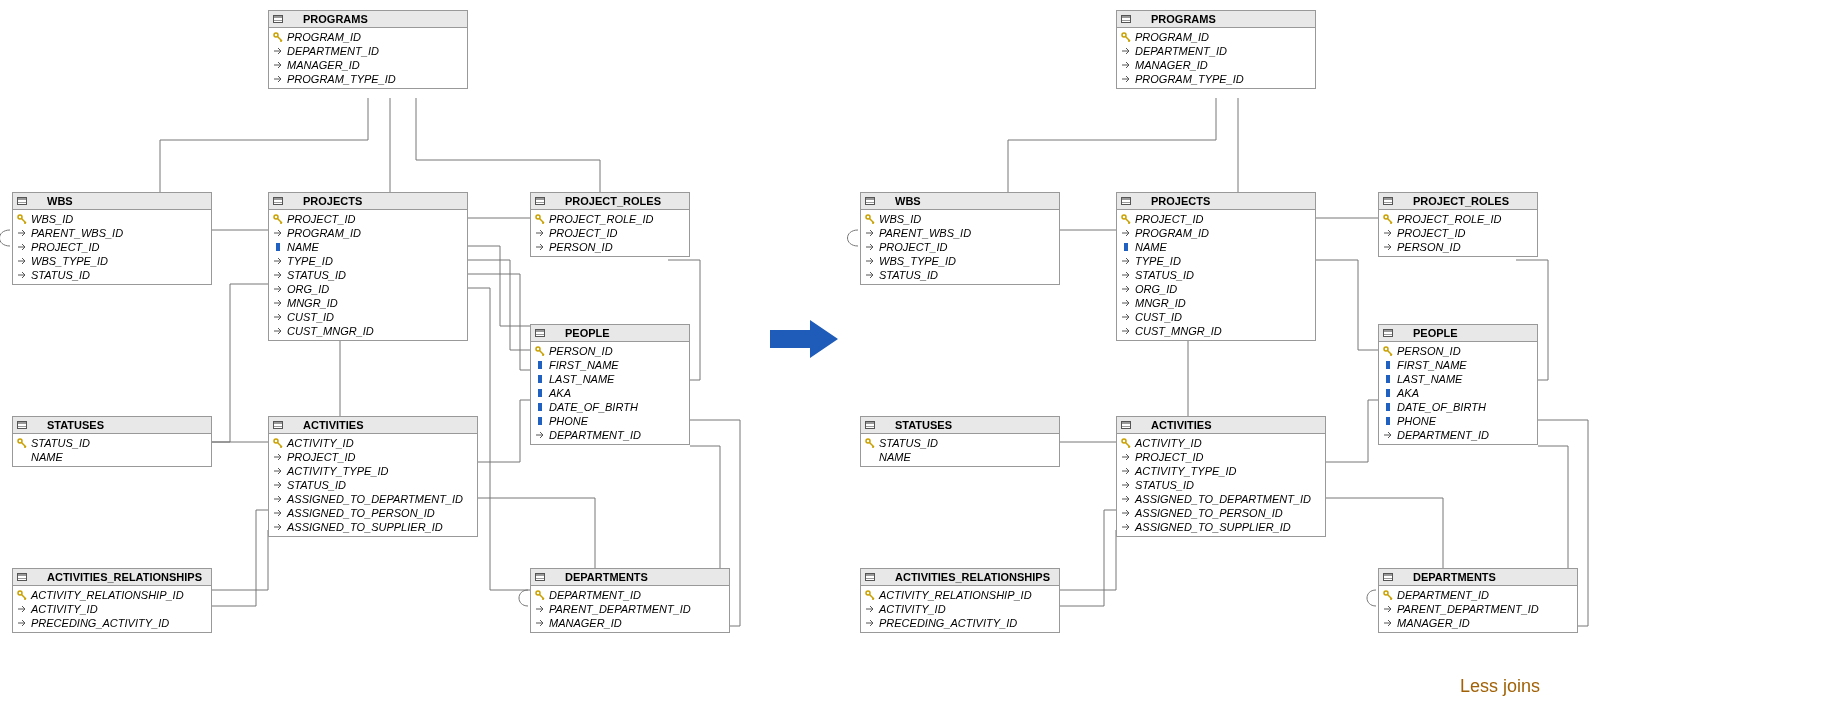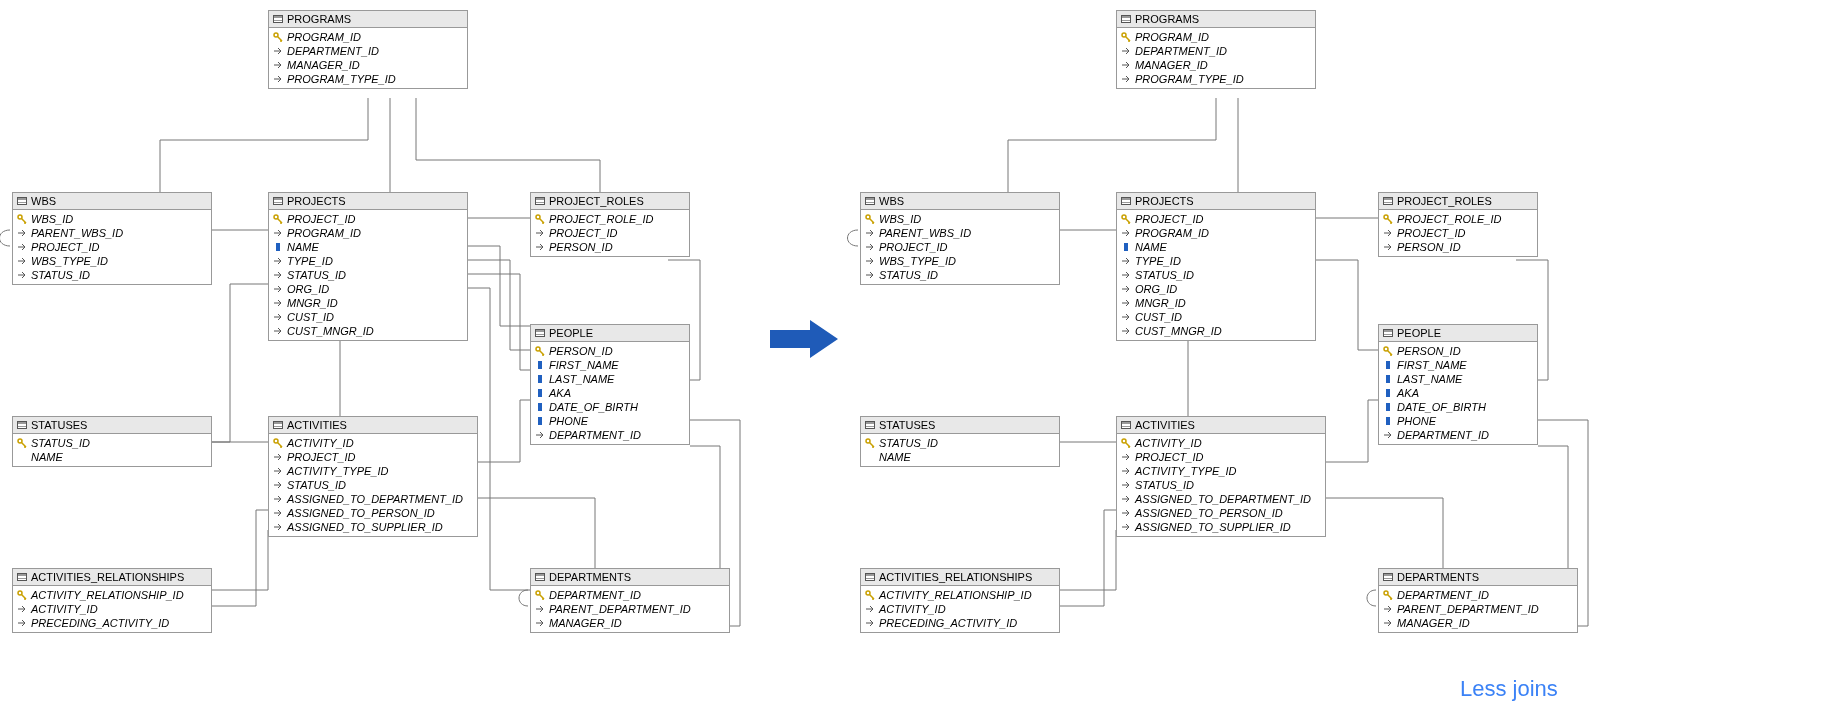--- a/index.html
+++ b/index.html
@@ -1,30 +1,30 @@
 <!DOCTYPE html>
 <html><head>
 <meta charset="utf-8">
 <style>
 * { margin: 0; padding: 0; box-sizing: border-box; }
 body { font-family: Arial, sans-serif; font-size: 11px; background: #fff; width: 1828px; height: 713px; position: relative; overflow: hidden; }
 .entity { position: absolute; border: 1px solid #999; background: #fff; }
-.entity-header { background: #e8e8e8; border-bottom: 1px solid #999; padding: 2px 4px; display: flex; align-items: center; gap: 4px; font-weight: normal; }
+.entity-header { background: #e8e8e8; border-bottom: 1px solid #999; padding: 2px 4px; display: flex; align-items: center; gap: 20px; font-weight: bold; }
 .entity-body { padding: 2px 0; background: #fff; font-style: italic; }
 .field { display: flex; align-items: center; gap: 4px; padding: 1px 4px; white-space: nowrap; }
 .icon { width: 10px; height: 10px; flex-shrink: 0; display: inline-block; }
 .icon-table { width: 10px; height: 8px; border: 1px solid #555; background: linear-gradient(#999 0 2px, #fff 2px 4px, #999 4px 5px, #fff 5px 7px, #999 7px 8px); }
 .icon-key { color: #c9a000; font-size: 10px; }
 .icon-fk { color: #666; font-size: 10px; transform: rotate(0deg); }
 .icon-col { color: #2060c0; font-size: 9px; }
 .field-label { white-space: nowrap; }
 svg.connections { position: absolute; top: 0; left: 0; width: 1828px; height: 713px; pointer-events: none; }
 .connection { stroke: #777; stroke-width: 1; fill: none; }
 .arrow { position: absolute; width: 68px; height: 38px; }
-.caption { position: absolute; color: #3b82f6; font-size: 22px; }
+.caption { position: absolute; color: #a16207; font-size: 18px; }
 </style>
 </head>
 <body>
 
 <svg class="connections">
   <g id="conn-left" transform="translate(0,0)">
       <path d="M368,98 L368,140 L160,140 L160,192" class="connection"></path>
       <path d="M416,98 L416,160 L600,160 L600,192" class="connection"></path>
       <path d="M390,98 L390,192" class="connection"></path>
       <path d="M212,230 L268,230" class="connection"></path>

